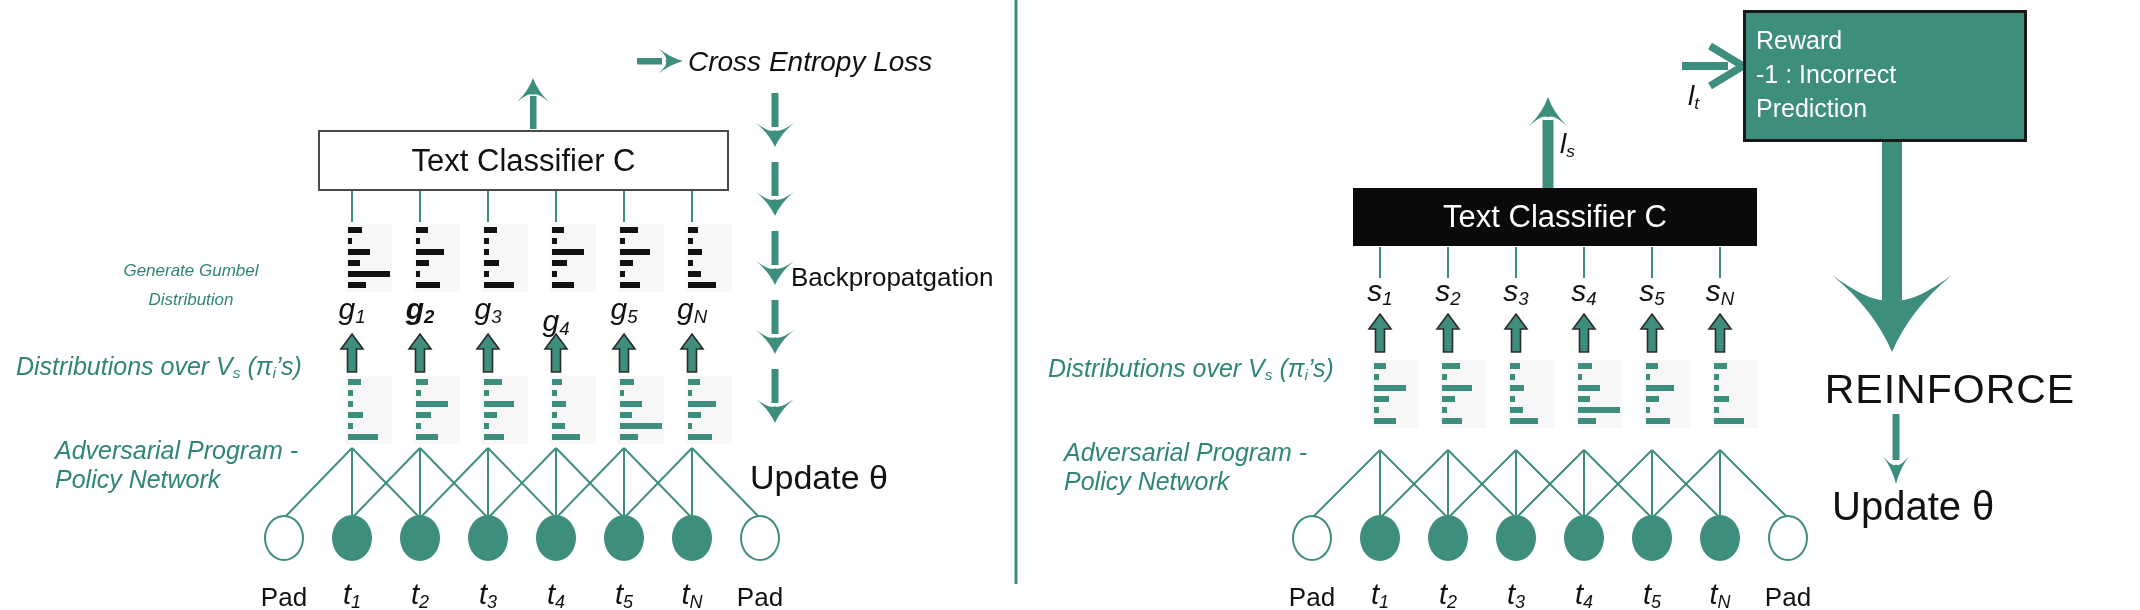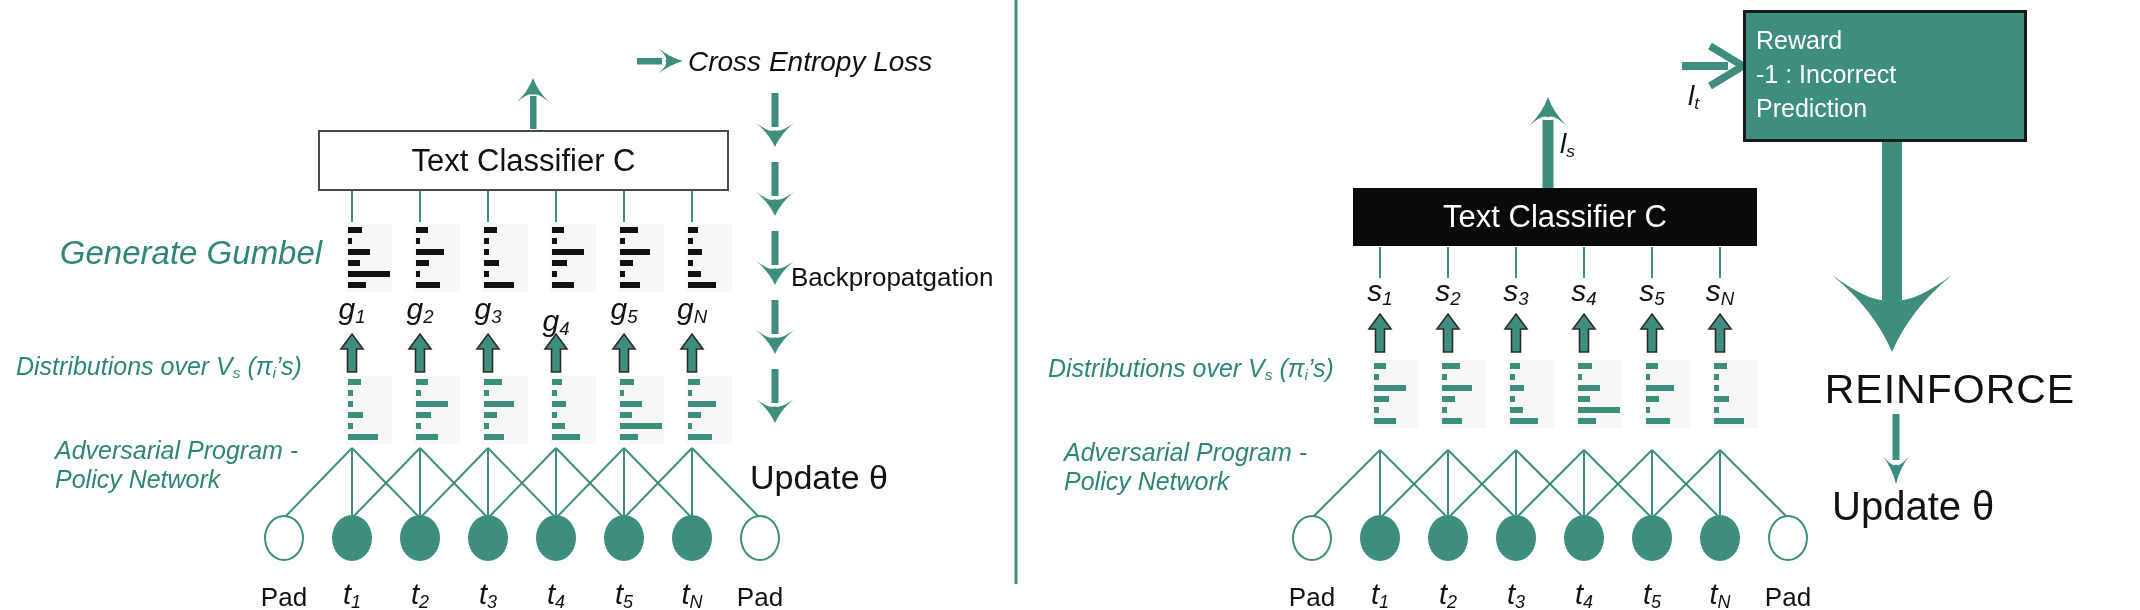--- a/index.html
+++ b/index.html
@@ -11,21 +11,21 @@
   sup{font-size:.62em;vertical-align:.55em;margin-left:1px;}
   .tealtxt{color:#2F8577;}
   .ctr{text-align:center;}
   
   #formula{left:398px;top:42px;font-size:27px;white-space:nowrap;}
   #ce-loss{left:688px;top:46px;font-size:28px;white-space:nowrap;}
   #clf-left{left:318px;top:130px;width:407px;height:57px;background:#fff;border:2px solid #4a4a4a;
             display:flex;align-items:center;justify-content:center;font-size:31px;}
   #backprop{left:791px;top:262px;font-size:26px;white-space:nowrap;}
   #update-left{left:750px;top:458px;font-size:34px;white-space:nowrap;}
-  #gumbel-lbl{left:51px;top:238px;width:280px;font-size:33px;line-height:29px;}
+  #gumbel-lbl{left:51px;top:256px;width:280px;font-size:17px;line-height:29px;}
   #dist-left{left:16px;top:352px;font-size:25px;white-space:nowrap;}
   #adv-left{left:55px;top:436px;font-size:25px;line-height:29px;}
   
   #remap-box{left:1405px;top:48px;width:273px;height:46px;background:#3E8E7D;border:2px solid #333;
              color:#fff;display:flex;align-items:center;justify-content:center;font-size:26px;}
   #reward-box{left:1743px;top:10px;width:284px;height:132px;background:#3E8E7D;border:3px solid #1a1a1a;
               color:#fff;font-size:25px;line-height:34px;padding:10px 10px;box-sizing:border-box;}
   #clf-right{left:1353px;top:188px;width:404px;height:58px;background:#0a0a0a;color:#fff;
              display:flex;align-items:center;justify-content:center;font-size:31px;}
   #ls-lbl{left:1560px;top:128px;font-size:28px;}
@@ -150,21 +150,21 @@
         <div class="bar" style="width: 29.92px; background: rgb(62, 142, 125);"></div>
       </div>
       <div class="glyph" style="left: 414px; top: 224px;">
         <div class="bar" style="width: 11.88px; background: rgb(17, 17, 17);"></div>
         <div class="bar" style="width: 4px; background: rgb(17, 17, 17);"></div>
         <div class="bar" style="width: 28.16px; background: rgb(17, 17, 17);"></div>
         <div class="bar" style="width: 13.2px; background: rgb(17, 17, 17);"></div>
         <div class="bar" style="width: 4px; background: rgb(17, 17, 17);"></div>
         <div class="bar" style="width: 24.2px; background: rgb(17, 17, 17);"></div>
       </div>
-      <div class="mlabel" style="left: 386px; top: 292px;">g<sub>2</sub></div>
+      <div class="mlabel" style="left: 386px; top: 292px; font-weight: bold;">g<sub>2</sub></div>
       <div class="glyph" style="left: 414px; top: 376px;">
         <div class="bar" style="width: 11.88px; background: rgb(62, 142, 125);"></div>
         <div class="bar" style="width: 4.84px; background: rgb(62, 142, 125);"></div>
         <div class="bar" style="width: 31.68px; background: rgb(62, 142, 125);"></div>
         <div class="bar" style="width: 15.4px; background: rgb(62, 142, 125);"></div>
         <div class="bar" style="width: 4.84px; background: rgb(62, 142, 125);"></div>
         <div class="bar" style="width: 22px; background: rgb(62, 142, 125);"></div>
       </div>
       <div class="glyph" style="left: 482px; top: 224px;">
         <div class="bar" style="width: 13.2px; background: rgb(17, 17, 17);"></div>
@@ -323,20 +323,21 @@
     </div>
 
   <div class="abs it" id="ce-loss">Cross Entropy Loss</div>
   <div class="abs" id="clf-left">
     <span>Text Classifier C</span>
   </div>
   <div class="abs" id="backprop">Backpropatgation</div>
   <div class="abs" id="update-left">Update θ</div>
   <div class="abs it tealtxt ctr" id="gumbel-lbl">
     <div>Generate Gumbel</div>
+    <div>Distribution</div>
   </div>
   <div class="abs it tealtxt" id="dist-left">Distributions over V<sub>s</sub> (π<sub>i</sub>’s)</div>
   <div class="abs it tealtxt" id="adv-left">
     <div>Adversarial Program -</div>
     <div>Policy Network</div>
   </div>
 
   <div class="abs" id="reward-box">
     <div>Reward</div>
     <div>-1 : Incorrect Prediction</div>

